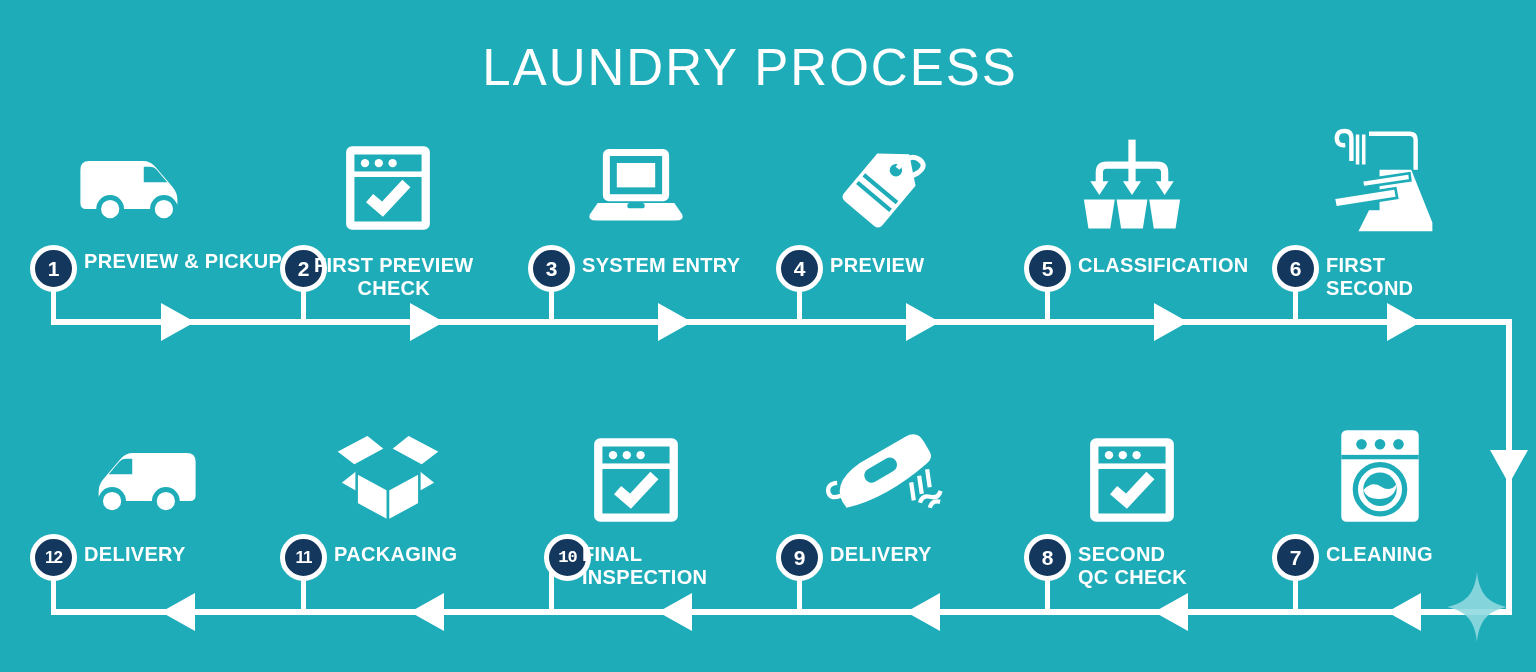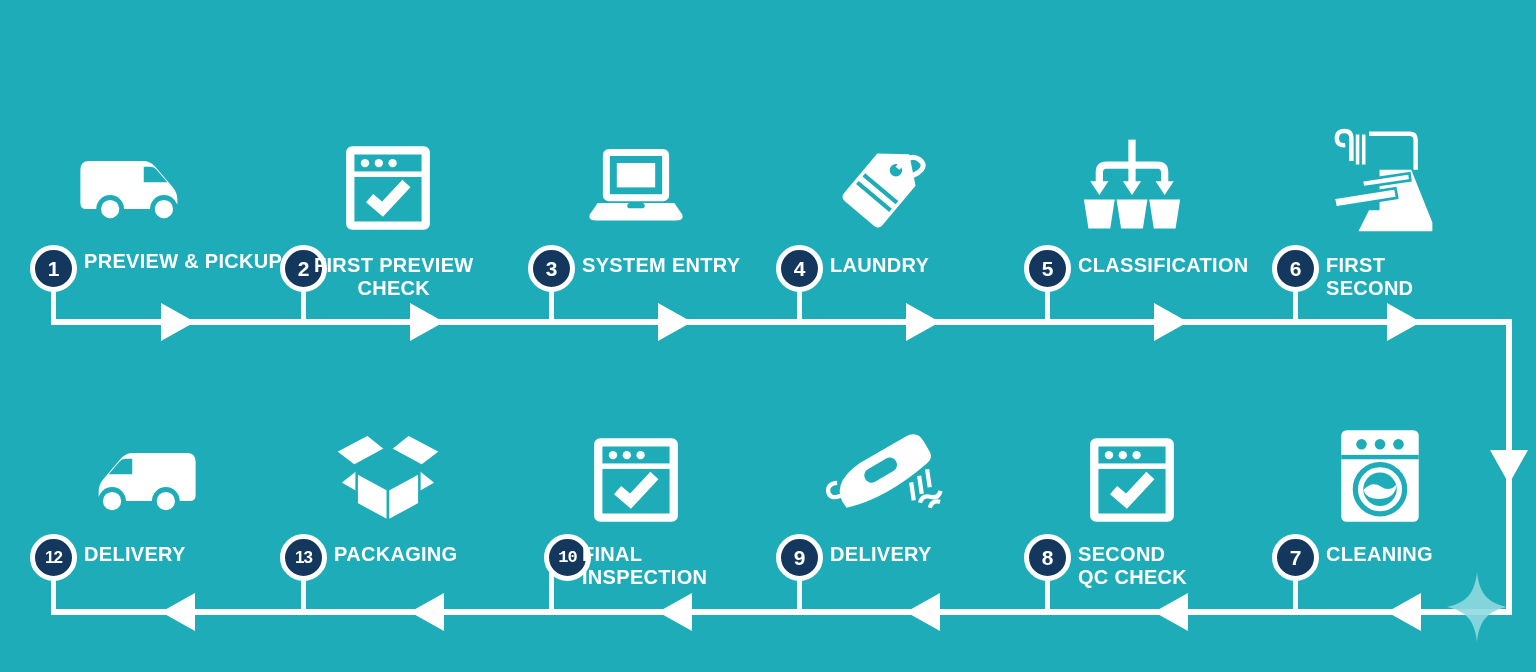--- a/index.html
+++ b/index.html
@@ -33,20 +33,21 @@
   .icon {
     position:absolute; width:170px; height:114px;
     display:flex; align-items:flex-end; justify-content:center;
   }
   .sparkle { position:absolute; left:1447px; top:572px; z-index:6; }
 </style>
 </head>
 <body>
 
 <div class="stage" id="stage">
+  <div class="title">LAUNDRY PROCESS</div>
 
   <div class="fline" style="left:51px;  top:319px; width:1461px; height:6px;"></div>
   <div class="fline" style="left:1506px; top:319px; width:6px; height:296px;"></div>
   <div class="fline" style="left:51px;  top:609px; width:1461px; height:6px;"></div>
   <div class="arrow down" style="left:1490px; top:450px;"></div>
 
   <svg class="sparkle" width="60" height="70" viewBox="0 0 60 70">
     <path d="M30,0 C32.5,23 42,31 60,35 C42,39 32.5,47 30,70 C27.5,47 18,39 0,35 C18,31 27.5,23 30,0 Z" fill="#8FD9DF" opacity="0.9"></path>
   </svg>
 <div class="arrow right" style="left:161px; top:303px;"></div>
@@ -118,21 +119,21 @@
       <path d="M36,72 H88 M36,84 H88" stroke="#1EACB9" stroke-width="5"></path>
       <path d="M62,40 q-1,-24 13,-25 q13,-1 9,14 q-3,11 -13,13" fill="none" stroke="#fff" stroke-width="6"></path>
     </g>
   </svg>
       </div>
       <div class="stem" style="left:797px; top:282px; height:40px;"></div>
       <div class="badge" style="left:776px; top:245px;">
         <span>4</span>
       </div>
       <div class="label" style="left:830px; top:254px;">
-        <div class="lline">LAUNDRY</div>
+        <div class="lline">PREVIEW</div>
       </div>
     </div>
     <div class="step">
       <div class="icon" style="left:1047px; top:120px;">
         <svg width="118" height="98" viewBox="0 0 130 108">
     <path d="M65,4 V30" stroke="#fff" stroke-width="8" fill="none"></path>
     <path d="M29,52 V40 q0,-8 8,-8 h56 q8,0 8,8 v12" stroke="#fff" stroke-width="8" fill="none"></path>
     <path d="M65,32 V52" stroke="#fff" stroke-width="8" fill="none"></path>
     <polygon points="19,50 39,50 29,65" fill="#fff"></polygon>
     <polygon points="55,50 75,50 65,65" fill="#fff"></polygon>
@@ -203,21 +204,21 @@
       <polygon points="105,47 127,30 89,10 68,27"></polygon>
       <polygon points="27,52 8,67 36,83 54,70"></polygon>
       <polygon points="103,52 122,67 94,83 76,70"></polygon>
       <polygon points="28,55 65,75 65,112 28,92"></polygon>
       <polygon points="102,55 65,75 65,112 102,92"></polygon>
     </g>
   </svg>
       </div>
       <div class="stem" style="left:301px; top:571px; height:41px;"></div>
       <div class="badge two-digit" style="left:280px; top:534px;">
-        <span>13</span>
+        <span>11</span>
       </div>
       <div class="label" style="left:334px; top:543px;">
         <div class="lline">PACKAGING</div>
       </div>
     </div>
     <div class="step">
       <div class="icon" style="left:551px; top:412px;">
         <svg width="92" height="92" viewBox="0 0 100 100">
     <rect x="9" y="9" width="82" height="82" rx="2" fill="none" stroke="#fff" stroke-width="9"></rect>
     <rect x="9" y="32" width="82" height="6" fill="#fff"></rect>

